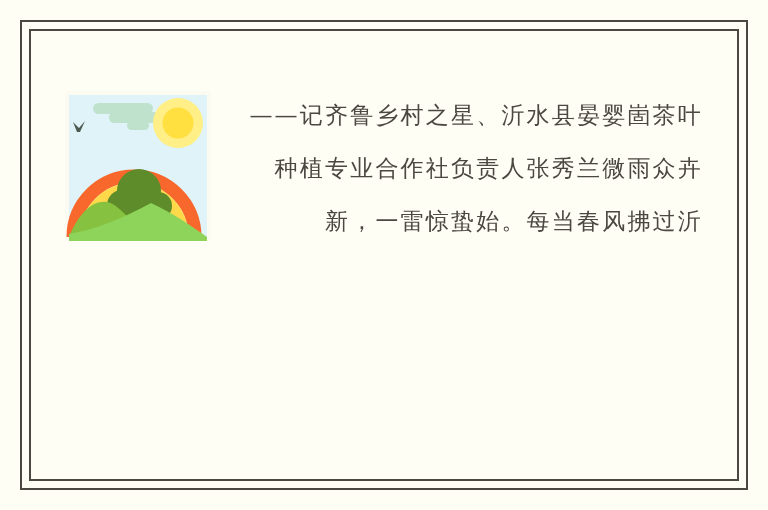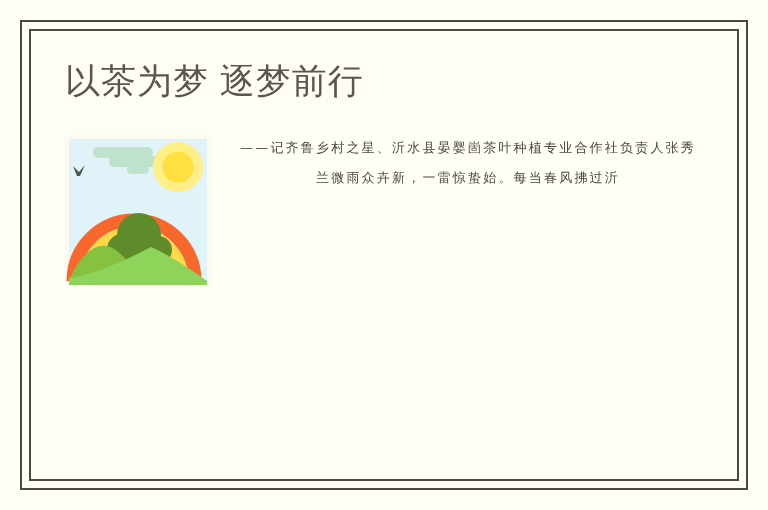--- a/index.html
+++ b/index.html
@@ -77,38 +77,37 @@
   }
   .illustration svg {
     display: block;
     width: 146px;
     height: 150px;
   }
 
   
   .body-copy {
     font-family: "DejaVu Serif", serif;
-    font-size: 13px;
+    font-size: 23px;
     line-height: 2.3;
     color: #4b4741;
     letter-spacing: 2.2px;
-    text-align: center;
+    text-align: right;
     margin: 0;
     padding-top: 2px;
   }
 </style>
 </head>
 <body>
 
 <div class="page">
   <div class="page-inner">
 
     <article class="article">
 
-      <h1 class="headline">以茶为梦 逐梦前行</h1>
 
       <div class="body-block">
 
         <figure class="illustration">
           <svg viewBox="0 0 146 150" xmlns="http://www.w3.org/2000/svg">
 
             <rect x="0" y="0" width="146" height="150" fill="#fbfbf2"></rect>
             <path d="M4 4 h138 v142 a4 4 0 0 1 -4 4 h-130 a4 4 0 0 1 -4 -4 z" fill="#dff3f8"></path>
 
             <g fill="#bfe2cd">

